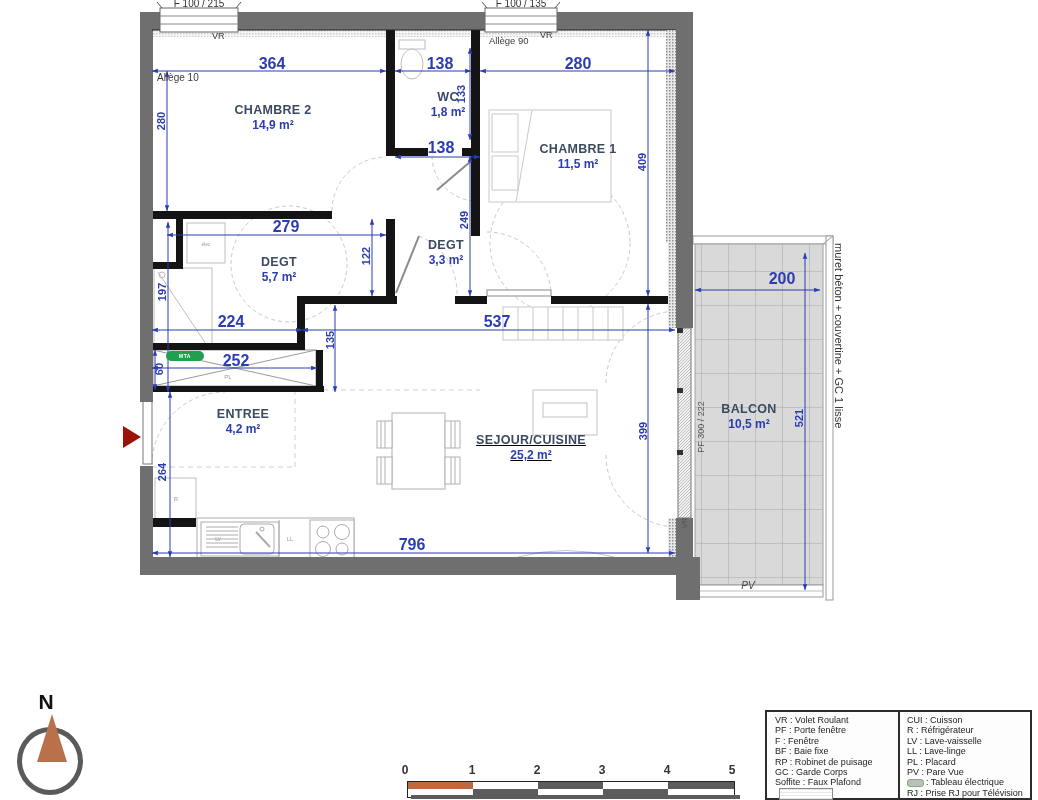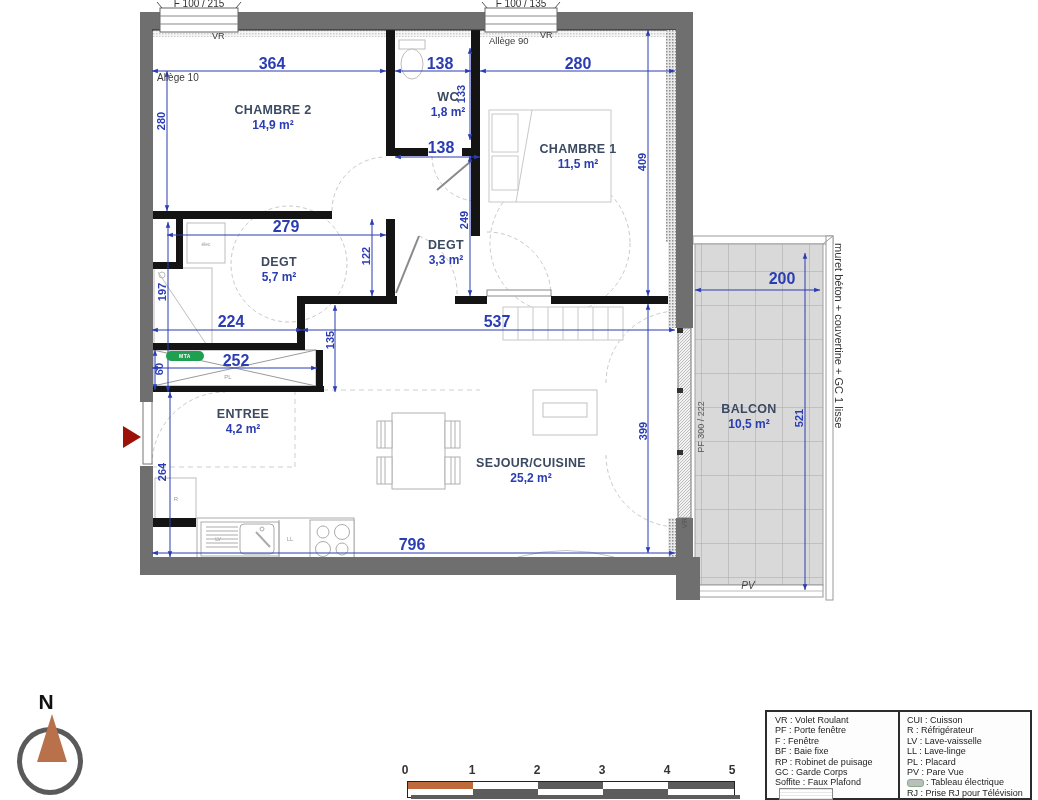--- a/index.html
+++ b/index.html
@@ -293,21 +293,21 @@
     <div class="room-area">5,7 m²</div>
   </div>
   <div class="room" style="left:446px;top:253px;">
     <div class="room-name">DEGT</div>
     <div class="room-area">3,3 m²</div>
   </div>
   <div class="room" style="left:243px;top:422px;">
     <div class="room-name">ENTREE</div>
     <div class="room-area">4,2 m²</div>
   </div>
-  <div class="room" style="left:531px;top:471px;">
+  <div class="room" style="left:531px;top:448px;text-decoration:underline;">
     <div class="room-name">SEJOUR/CUISINE</div>
     <div class="room-area">25,2 m²</div>
   </div>
   <div class="room" style="left:749px;top:417px;">
     <div class="room-name">BALCON</div>
     <div class="room-area">10,5 m²</div>
   </div>
 
   <span class="dim" style="left:272px;top:64px;">364</span>
   <span class="dim" style="left:440px;top:64px;">138</span>

